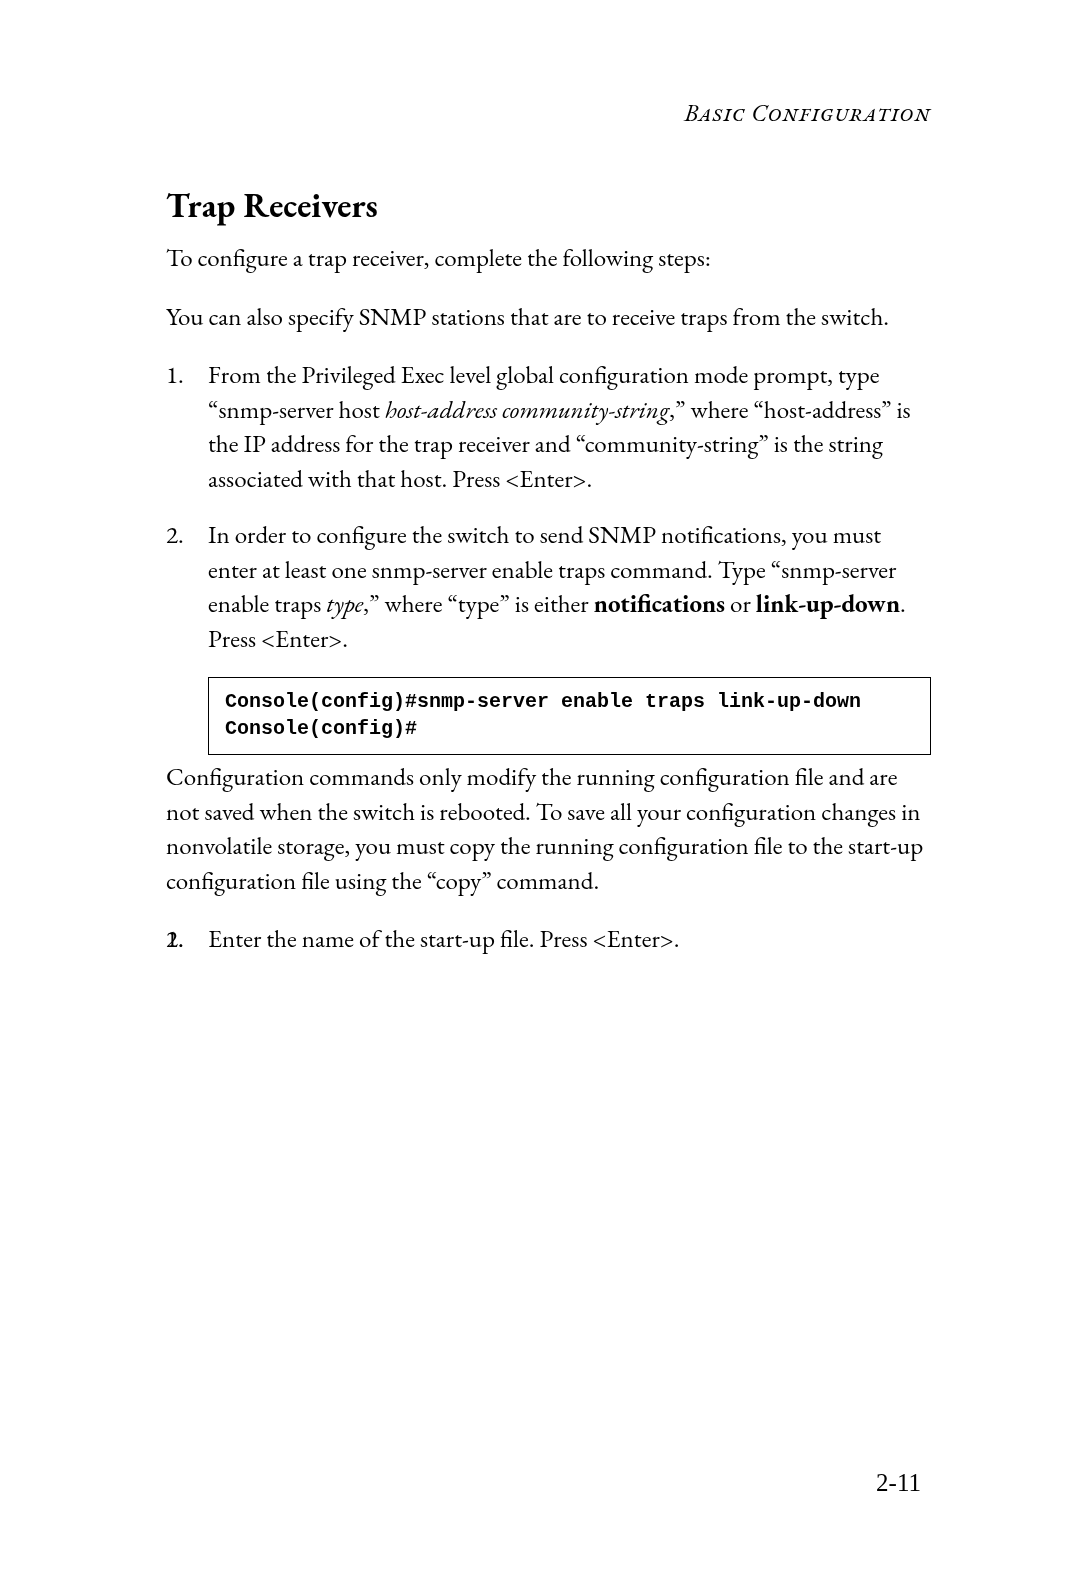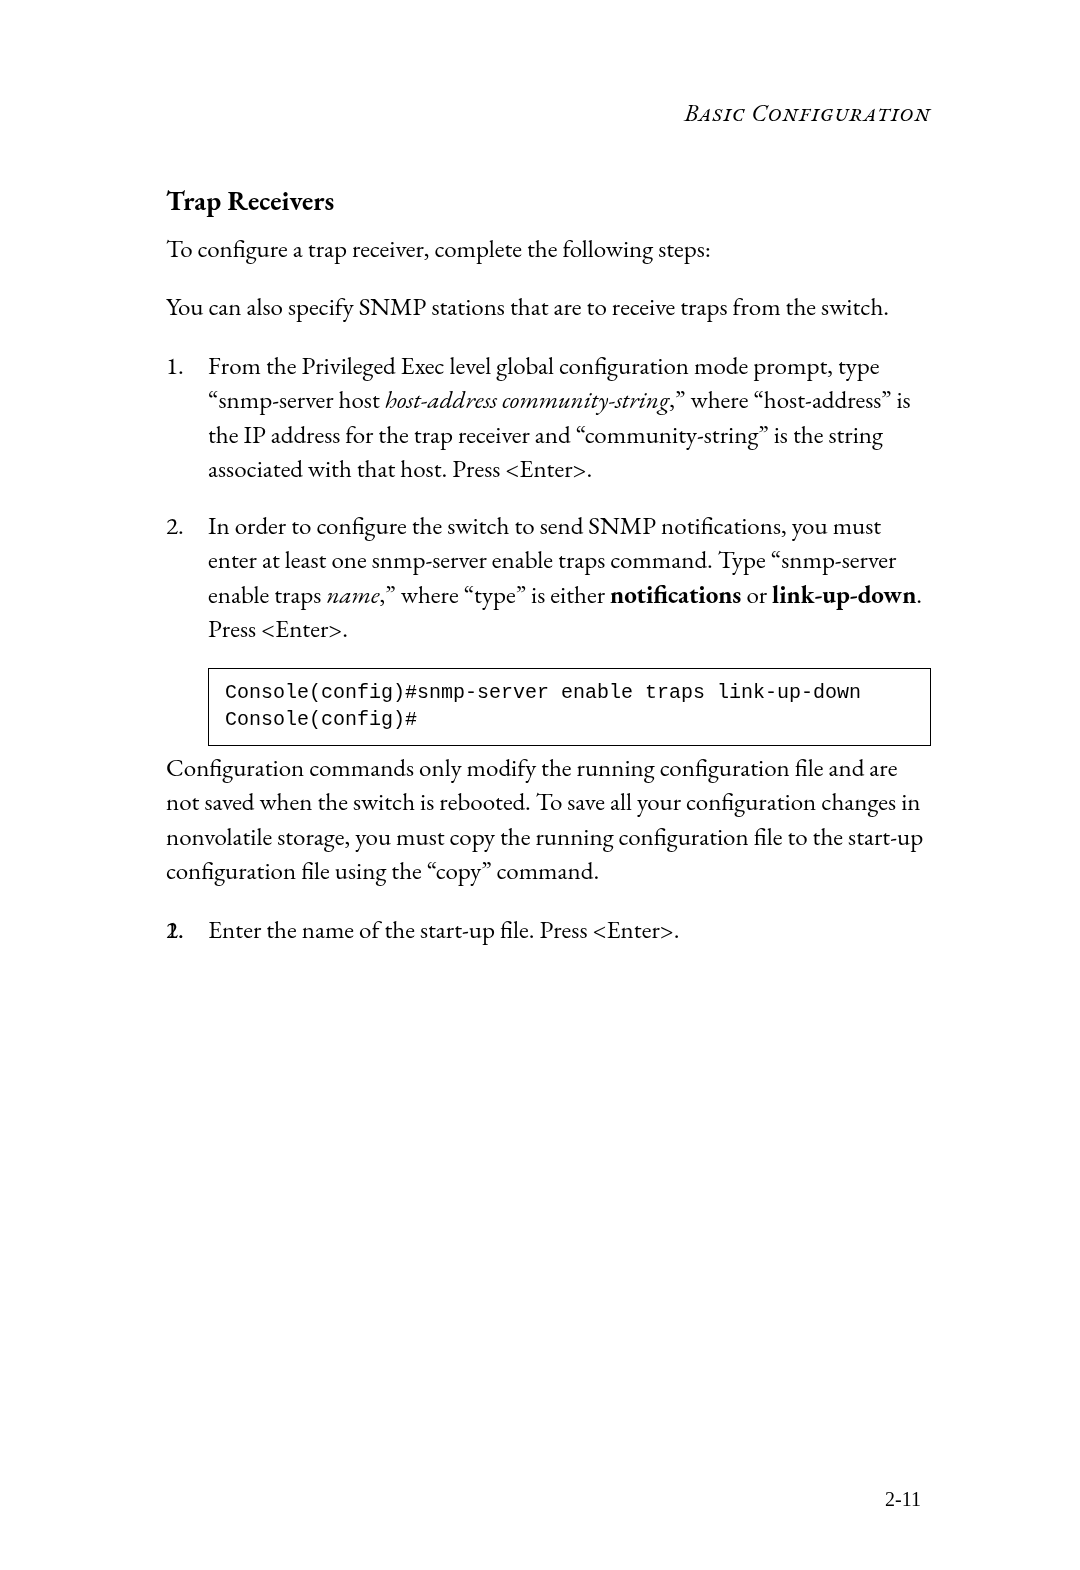--- a/index.html
+++ b/index.html
@@ -25,21 +25,21 @@
     font-variant: small-caps;
     font-size: 25px;
     letter-spacing: 0.5px;
     margin-bottom: 52px;
   }
   .body-col {
     
     padding-left: 62px;
   }
   h3.sub {
-    font-size: 27px;
+    font-size: 34px;
     font-weight: bold;
     margin: 0 0 12px 0;
   }
   h2.section {
     font-size: 29px;
     font-weight: bold;
     margin: 40px 0 14px 0;
   }
   p.para {
     font-size: 25px;
@@ -67,26 +67,27 @@
   .bold { font-weight: bold; }
   .code-box {
     border: 1.5px solid #000;
     margin: 6px 0 4px 42px;
     padding: 10px 16px 12px 16px;
     font-family: "Courier New", Courier, monospace;
     font-size: 20px;
     line-height: 1.35;
     white-space: pre;
     overflow: hidden;
+    font-weight: bold;
   }
   .page-num {
     position: absolute;
     right: 120px;
-    bottom: 56px;
-    font-size: 20px;
+    bottom: 70px;
+    font-size: 25px;
     font-family: Garamond, "Times New Roman", serif;
   }
 </style>
 </head>
 <body>
 
 <div class="page">
 
   <div class="running-head">Basic Configuration</div>
 
@@ -97,21 +98,21 @@
 
     <p class="para">You can also specify SNMP stations that are to receive traps from the switch.</p>
 
     <ol class="steps">
       <li>
         <span class="num">1.</span>
         <span>From the Privileged Exec level global configuration mode prompt, type “snmp-server host </span><span class="italic">host-address community-string</span><span>,” where “host-address” is the IP address for the trap receiver and “community-string” is the string associated with that host. Press &lt;Enter&gt;.</span>
       </li>
       <li>
         <span class="num">2.</span>
-        <span>In order to configure the switch to send SNMP notifications, you must enter at least one snmp-server enable traps command. Type “snmp-server enable traps </span><span class="italic">name</span><span>,” where “type” is either </span><span class="bold">notifications</span><span> or </span><span class="bold">link-up-down</span><span>. Press &lt;Enter&gt;.</span>
+        <span>In order to configure the switch to send SNMP notifications, you must enter at least one snmp-server enable traps command. Type “snmp-server enable traps </span><span class="italic">type</span><span>,” where “type” is either </span><span class="bold">notifications</span><span> or </span><span class="bold">link-up-down</span><span>. Press &lt;Enter&gt;.</span>
       </li>
     </ol>
 
     <div class="code-box">Console(config)#snmp-server enable traps link-up-down
 Console(config)#</div>
   </div>
 
 
   <div class="body-col">
     <p class="para">Configuration commands only modify the running configuration file and are not saved when the switch is rebooted. To save all your configuration changes in nonvolatile storage, you must copy the running configuration file to the start-up configuration file using the “copy” command.</p>

